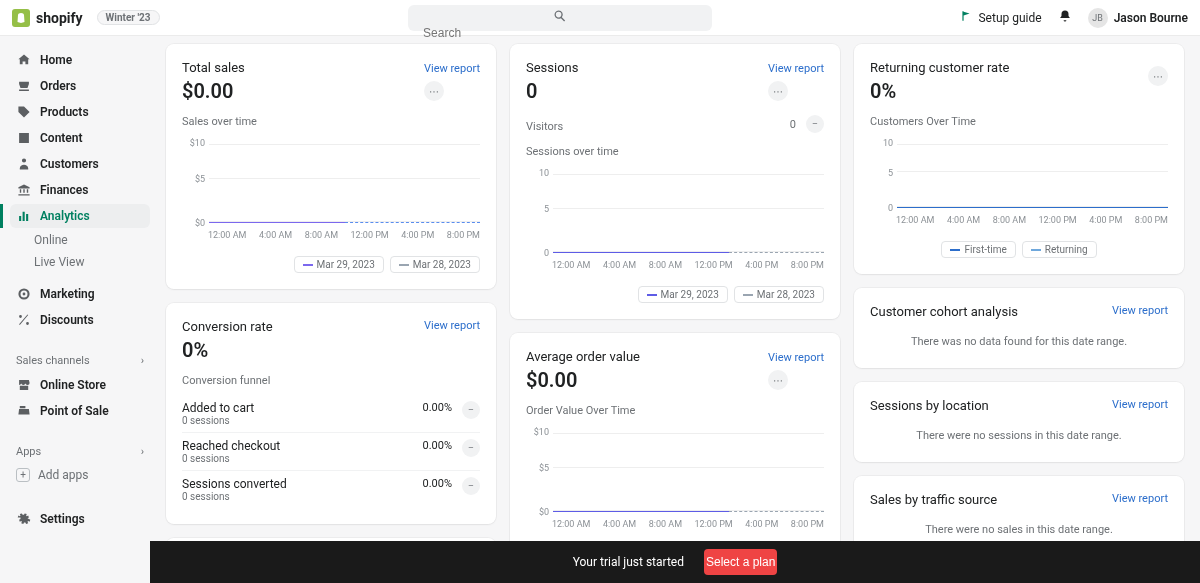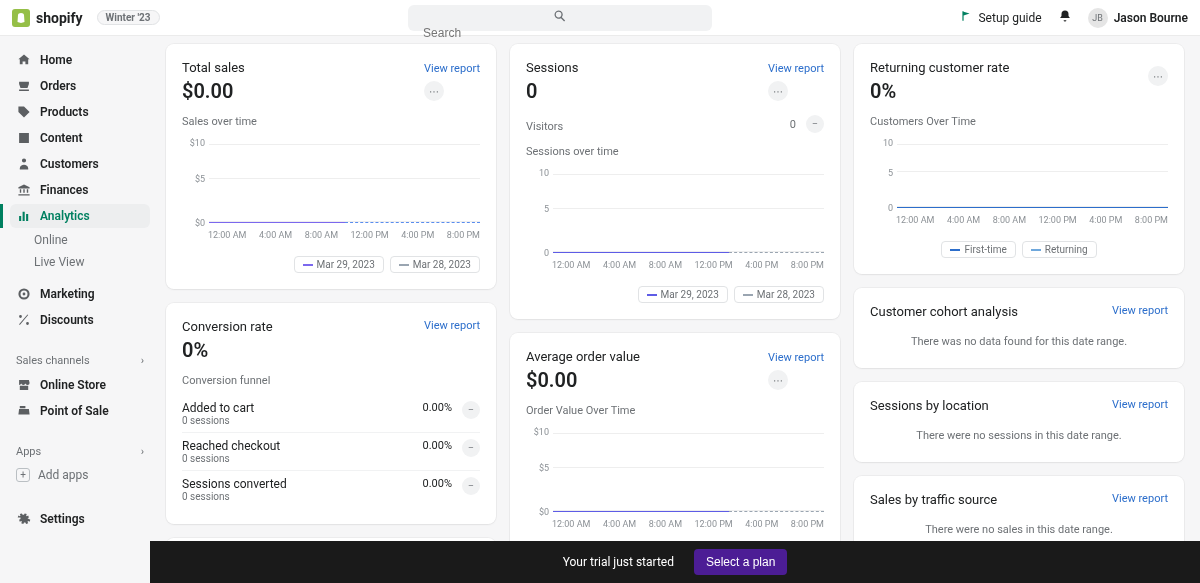--- a/index.html
+++ b/index.html
@@ -51,21 +51,21 @@
   .legseg.dash{border-top-style:dashed;}
   .empty { text-align:center; color:#6d7175; font-size:11px; padding:16px 0 4px; }
   .funnel{margin-top:8px;}
   .funnel-row{display:flex; justify-content:space-between; align-items:flex-start; padding:6px 0; border-top:1px solid #f1f2f3;}
   .funnel-row:first-child{border-top:none;}
   .funnel-name{font-size:12px;}
   .funnel-sub{font-size:10px;color:#6d7175;}
   .funnel-val{font-size:11px;}
   .tiny-dotbtn{width:18px;height:18px;border-radius:50%;background:#f1f2f3;display:flex;align-items:center;justify-content:center;color:#6d7175;font-size:9px;margin-left:10px;cursor:pointer;}
   .trial { position:fixed; bottom:0; left:150px; right:0; height:42px; background:#1a1a1a; color:#fff; display:flex; align-items:center; justify-content:center; gap:20px; font-size:12px; }
-  .btn-green{background:#4c1d95;color:#fff;border:none;border-radius:4px;padding:6px 12px;font-size:12px;cursor:pointer;}
+  .btn-green{background:#ef4444;color:#fff;border:none;border-radius:4px;padding:6px 2px;font-size:12px;cursor:pointer;}
   .chartline{position:absolute;left:26px;right:0;height:0;}
   .chartline .solid{position:absolute;left:0;right:0;border-top:1.5px solid;}
   .chartline .dashed{position:absolute;border-top:1.5px dashed;}
 </style>
 </head>
 <body>
 
 <div class="topbar">
   <div class="logo">
     <span class="logo-icon">

